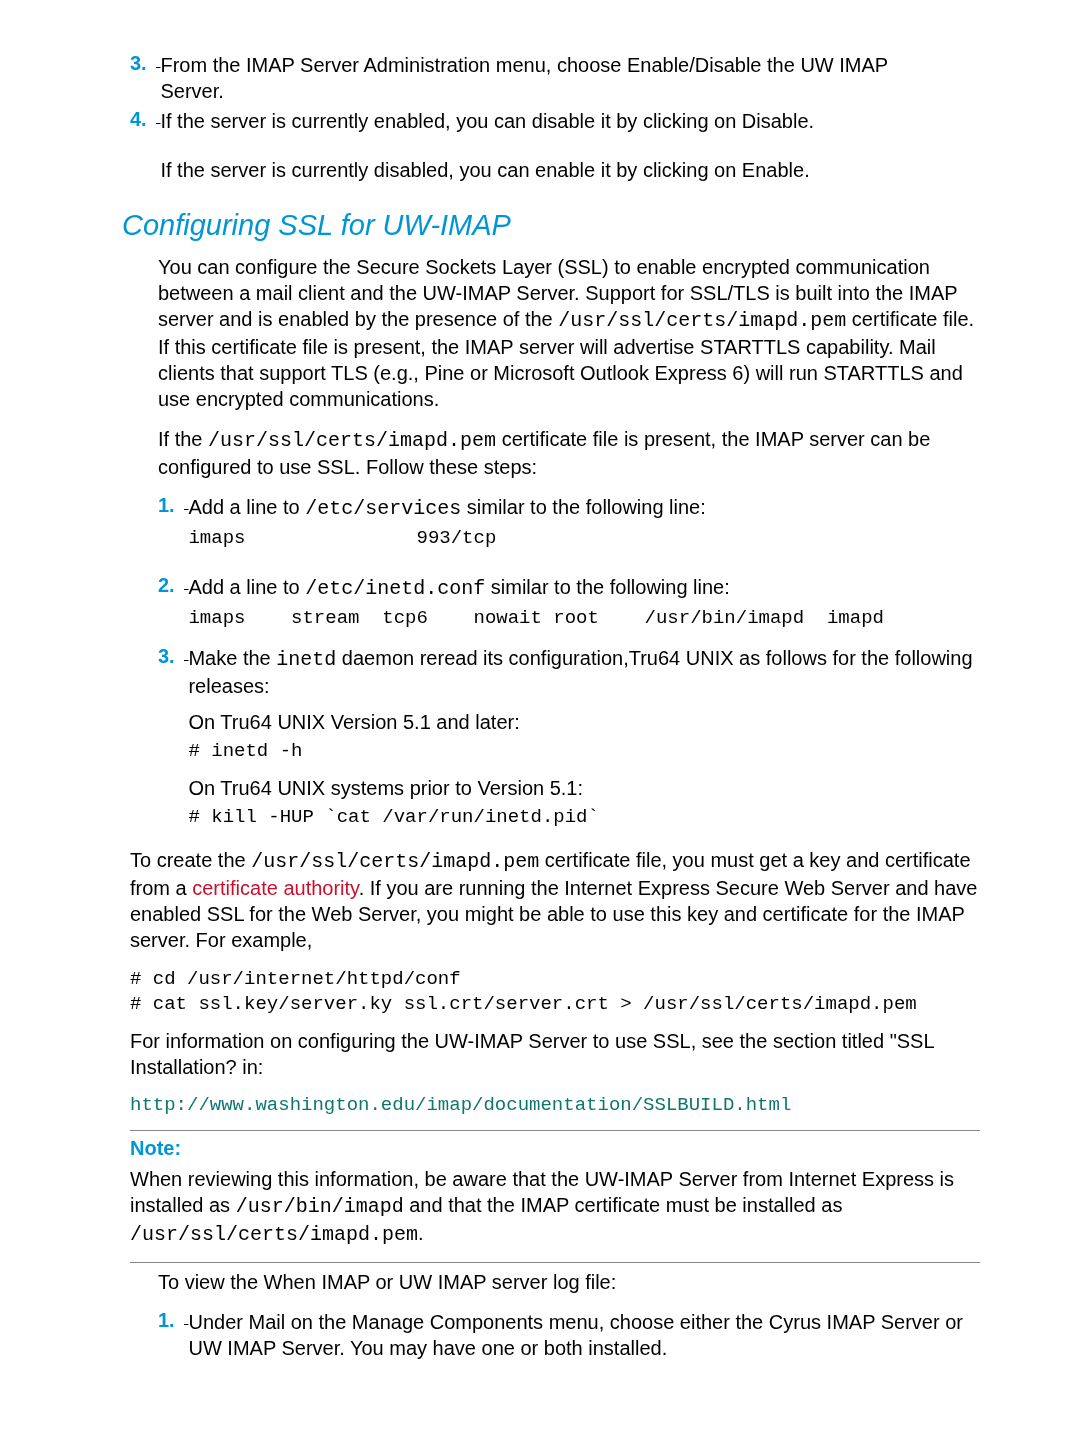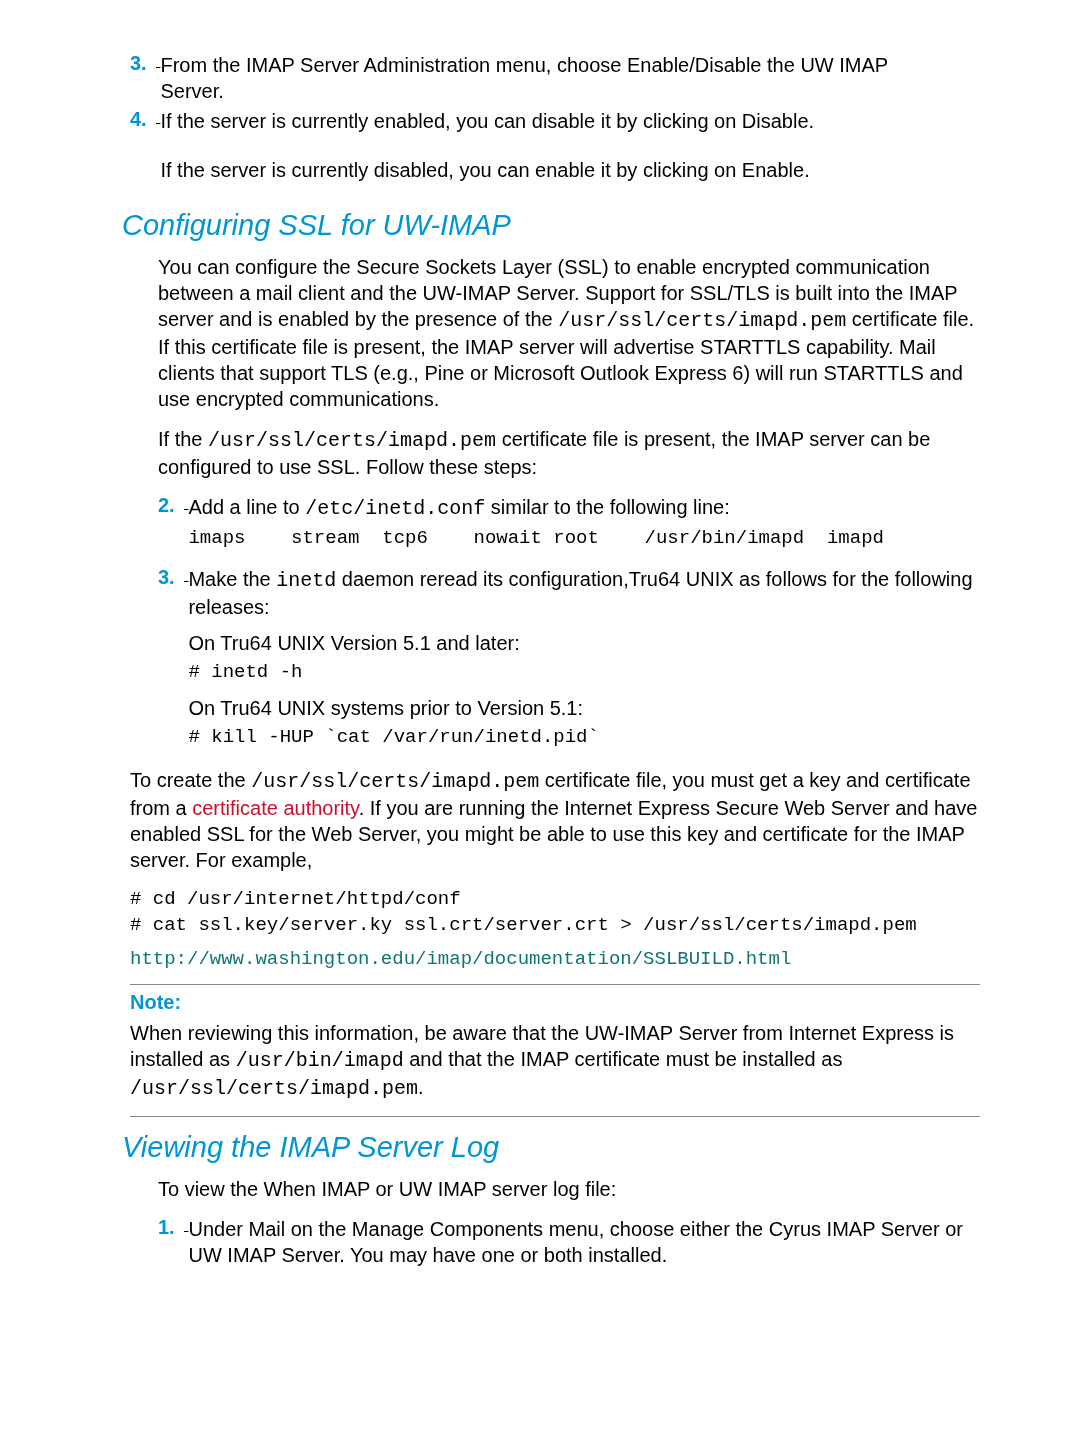--- a/index.html
+++ b/index.html
@@ -84,20 +84,27 @@
 
     <p class="body">
       <span>You can configure the Secure Sockets Layer (SSL) to enable encrypted communication between a mail client and the UW-IMAP Server. Support for SSL/TLS is built into the IMAP server and is enabled by the presence of the </span><span class="mono">/usr/ssl/certs/imapd.pem</span><span> certificate file. If this certificate file is present, the IMAP server will advertise STARTTLS capability. Mail clients that support TLS (e.g., Pine or Microsoft Outlook Express 6) will run STARTTLS and use encrypted communications.</span>
     </p>
 
     <p class="body">
       <span>If the </span><span class="mono">/usr/ssl/certs/imapd.pem</span><span> certificate file is present, the IMAP server can be configured to use SSL. Follow these steps:</span>
     </p>
 
     <ol class="custom">
+      <li>
+        <span class="list-num">1.</span>
+        <span class="list-body">
+          <span>Add a line to </span><span class="mono">/etc/services</span><span> similar to the following line:</span>
+          <pre class="codeblk">imaps               993/tcp</pre>
+        </span>
+      </li>
       <li style="margin-top:12px">
         <span class="list-num">2.</span>
         <span class="list-body">
           <span>Add a line to </span><span class="mono">/etc/inetd.conf</span><span> similar to the following line:</span>
           <pre class="codeblk">imaps    stream  tcp6    nowait root    /usr/bin/imapd  imapd</pre>
         </span>
       </li>
       <li>
         <span class="list-num">3.</span>
         <span class="list-body">
@@ -110,35 +117,35 @@
       </li>
     </ol>
 
     <p class="body no-indent" style="margin-left:-28px">
       <span>To create the </span><span class="mono">/usr/ssl/certs/imapd.pem</span><span> certificate file, you must get a key and certificate from a </span><span class="glossary">certificate authority</span><span>. If you are running the Internet Express Secure Web Server and have enabled SSL for the Web Server, you might be able to use this key and certificate for the IMAP server. For example,</span>
     </p>
 
     <pre class="codeblk" style="margin-left:-28px"># cd /usr/internet/httpd/conf
 # cat ssl.key/server.ky ssl.crt/server.crt &gt; /usr/ssl/certs/imapd.pem</pre>
 
+    <p class="body" style="margin-left:-28px;margin-top:2px">For information on configuring the UW-IMAP Server to use SSL, see the section titled "SSL Installation? in:</p>
 
     <div style="margin-left:-28px">
       <a class="link" style="font-size:19px">http://www.washington.edu/imap/documentation/SSLBUILD.html</a>
     </div>
 
     <hr class="hr" style="margin-left:-28px">
     <div class="note-label" style="margin-left:-28px">Note:</div>
     <p class="body" style="margin-left:-28px">
       <span>When reviewing this information, be aware that the UW-IMAP Server from Internet Express is installed as </span><span class="mono">/usr/bin/imapd</span><span> and that the IMAP certificate must be installed as </span><span class="mono">/usr/ssl/certs/imapd.pem</span><span>.</span>
     </p>
     <hr class="hr" style="margin-left:-28px;margin-top:6px;margin-bottom:0">
   </div>
 
   <div class="indent-main">
-    <h2 class="section" style="margin-top:14px">Viewing the IMAP Server Log</h2>
 
 
     <p class="body">To view the When IMAP or UW IMAP server log file:</p>
 
     <ol class="custom">
       <li>
         <span class="list-num">1.</span>
         <span class="list-body">Under Mail on the Manage Components menu, choose either the Cyrus IMAP Server or UW IMAP Server. You may have one or both installed.</span>
       </li>
     </ol>

